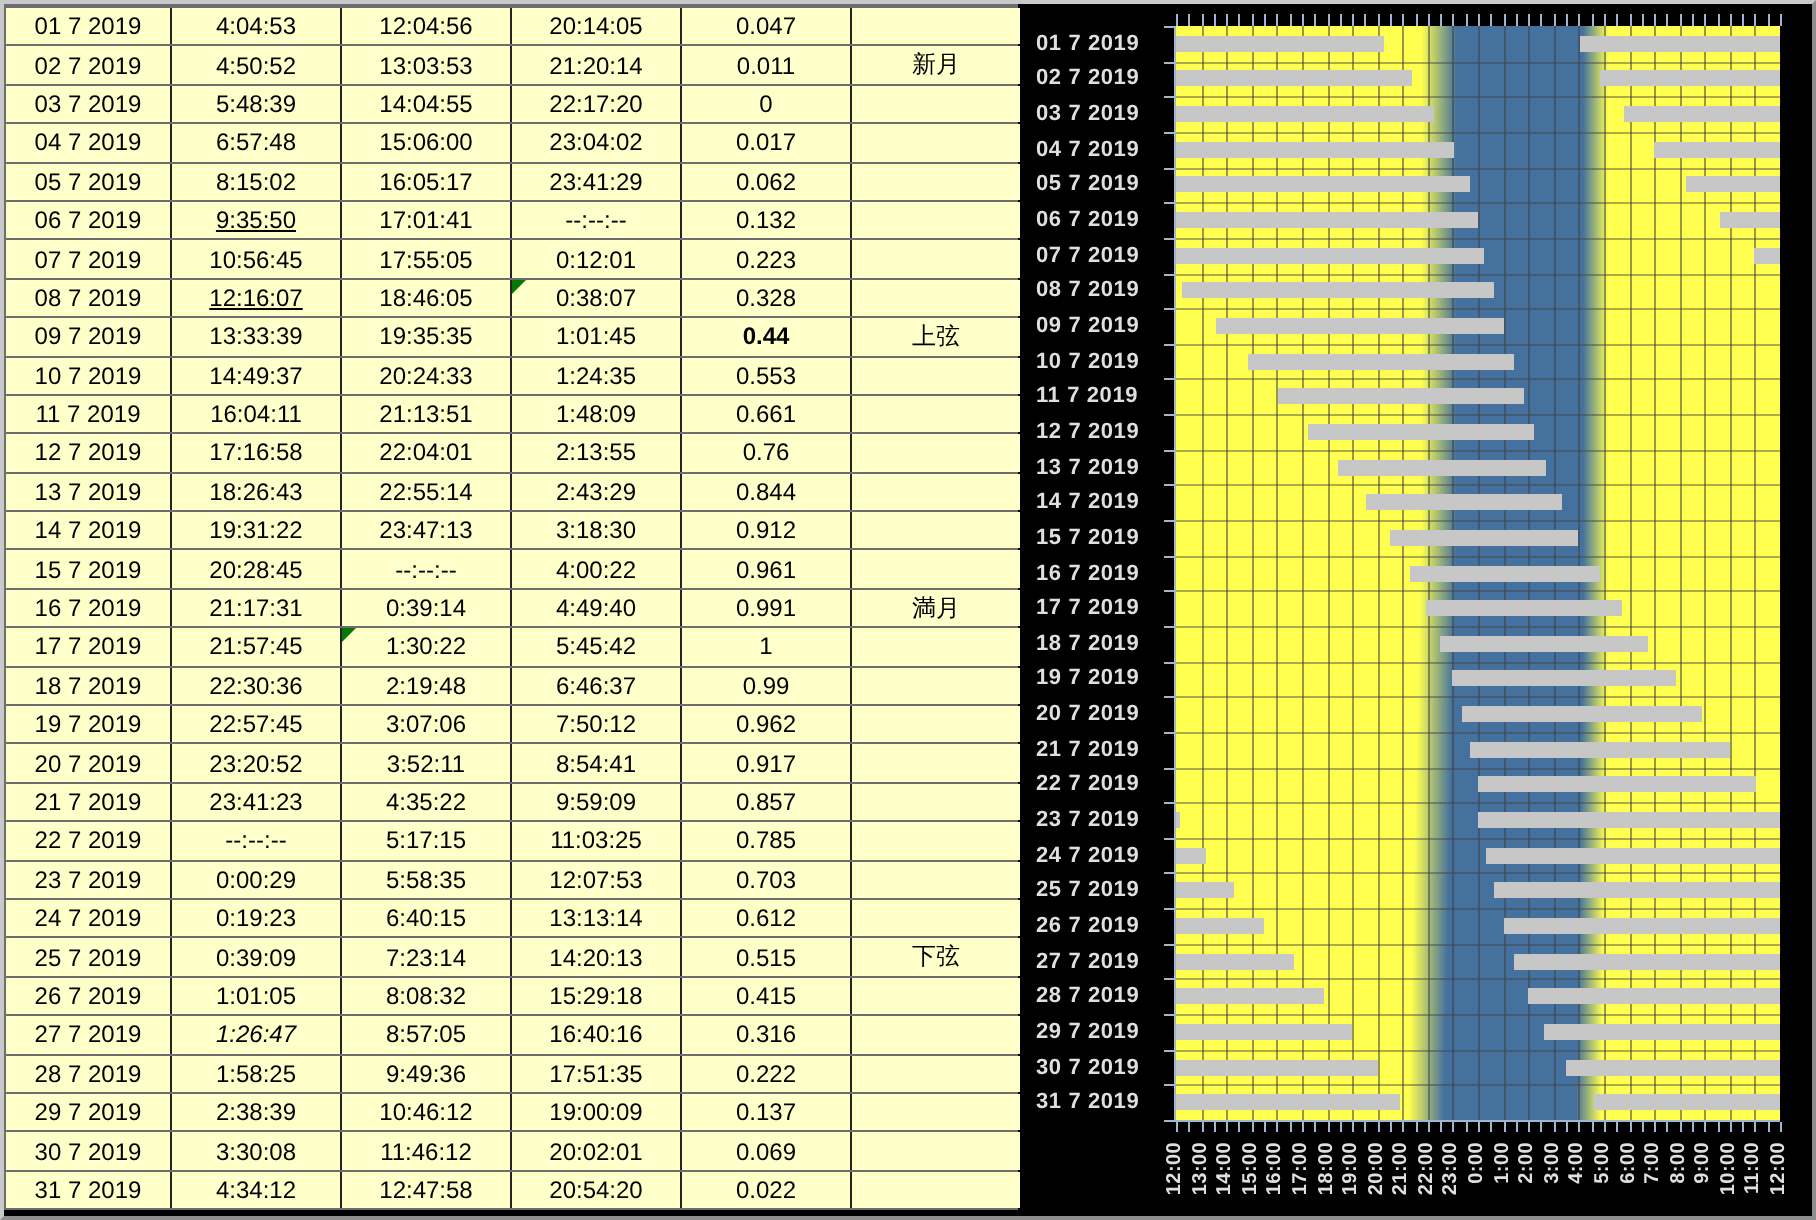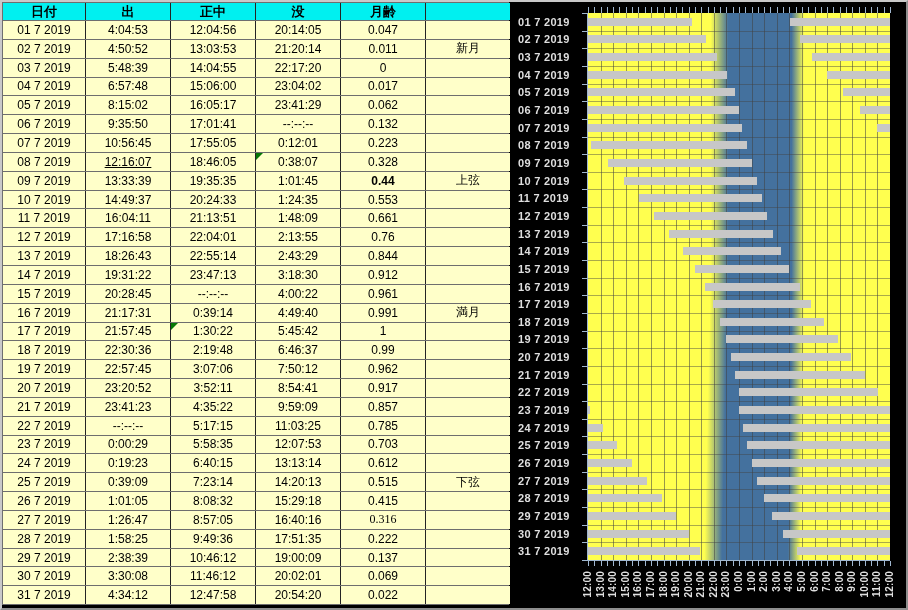--- a/index.html
+++ b/index.html
@@ -34,28 +34,20 @@
   .ylab{position:absolute;left:8px;width:66px;height:12px;line-height:12px;
         font-size:11px;font-weight:bold;color:#DFDFDF;text-align:left;letter-spacing:.3px;}
   .xlab{position:absolute;width:44px;height:12px;line-height:12px;font-size:10px;font-weight:bold;
         color:#DFDFDF;text-align:right;transform:rotate(-90deg);letter-spacing:.2px;}
 </style>
 </head>
 <body>
 
 <div id="screen">
   <div id="moon-table">
-      <div class="t-row header">
-        <div class="t-cell" style="width: 83px; flex: 0 0 83px;">日付</div>
-        <div class="t-cell" style="width: 85px; flex: 0 0 85px;">出</div>
-        <div class="t-cell" style="width: 85px; flex: 0 0 85px;">正中</div>
-        <div class="t-cell" style="width: 85px; flex: 0 0 85px;">没</div>
-        <div class="t-cell" style="width: 85px; flex: 0 0 85px;">月齢</div>
-        <div class="t-cell" style="width: 84px; flex: 0 0 84px;"></div>
-      </div>
       <div class="t-row">
         <div class="t-cell" style="width: 83px; flex: 0 0 83px;">01 7 2019</div>
         <div class="t-cell" style="width: 85px; flex: 0 0 85px;">4:04:53</div>
         <div class="t-cell" style="width: 85px; flex: 0 0 85px;">12:04:56</div>
         <div class="t-cell" style="width: 85px; flex: 0 0 85px;">20:14:05</div>
         <div class="t-cell" style="width: 85px; flex: 0 0 85px;">0.047</div>
         <div class="t-cell" style="width: 84px; flex: 0 0 84px;"></div>
       </div>
       <div class="t-row">
         <div class="t-cell" style="width: 83px; flex: 0 0 83px;">02 7 2019</div>
@@ -84,21 +76,21 @@
       <div class="t-row">
         <div class="t-cell" style="width: 83px; flex: 0 0 83px;">05 7 2019</div>
         <div class="t-cell" style="width: 85px; flex: 0 0 85px;">8:15:02</div>
         <div class="t-cell" style="width: 85px; flex: 0 0 85px;">16:05:17</div>
         <div class="t-cell" style="width: 85px; flex: 0 0 85px;">23:41:29</div>
         <div class="t-cell" style="width: 85px; flex: 0 0 85px;">0.062</div>
         <div class="t-cell" style="width: 84px; flex: 0 0 84px;"></div>
       </div>
       <div class="t-row">
         <div class="t-cell" style="width: 83px; flex: 0 0 83px;">06 7 2019</div>
-        <div class="t-cell" style="width: 85px; flex: 0 0 85px;">9:35:50</div>
+        <div class="t-cell" style="width: 85px; flex: 0 0 85px; text-decoration: underline;">9:35:50</div>
         <div class="t-cell" style="width: 85px; flex: 0 0 85px;">17:01:41</div>
         <div class="t-cell" style="width: 85px; flex: 0 0 85px;">--:--:--</div>
         <div class="t-cell" style="width: 85px; flex: 0 0 85px;">0.132</div>
         <div class="t-cell" style="width: 84px; flex: 0 0 84px;"></div>
       </div>
       <div class="t-row">
         <div class="t-cell" style="width: 83px; flex: 0 0 83px;">07 7 2019</div>
         <div class="t-cell" style="width: 85px; flex: 0 0 85px;">10:56:45</div>
         <div class="t-cell" style="width: 85px; flex: 0 0 85px;">17:55:05</div>
         <div class="t-cell" style="width: 85px; flex: 0 0 85px;">0:12:01</div>
@@ -252,24 +244,24 @@
       <div class="t-row">
         <div class="t-cell" style="width: 83px; flex: 0 0 83px;">26 7 2019</div>
         <div class="t-cell" style="width: 85px; flex: 0 0 85px;">1:01:05</div>
         <div class="t-cell" style="width: 85px; flex: 0 0 85px;">8:08:32</div>
         <div class="t-cell" style="width: 85px; flex: 0 0 85px;">15:29:18</div>
         <div class="t-cell" style="width: 85px; flex: 0 0 85px;">0.415</div>
         <div class="t-cell" style="width: 84px; flex: 0 0 84px;"></div>
       </div>
       <div class="t-row">
         <div class="t-cell" style="width: 83px; flex: 0 0 83px;">27 7 2019</div>
-        <div class="t-cell" style="width: 85px; flex: 0 0 85px;">1:26:47</div>
+        <div class="t-cell" style="width: 85px; flex: 0 0 85px; font-style: italic;">1:26:47</div>
         <div class="t-cell" style="width: 85px; flex: 0 0 85px;">8:57:05</div>
         <div class="t-cell" style="width: 85px; flex: 0 0 85px;">16:40:16</div>
-        <div class="t-cell" style="width: 85px; flex: 0 0 85px; font-family: Liberation Serif, serif;">0.316</div>
+        <div class="t-cell" style="width: 85px; flex: 0 0 85px;">0.316</div>
         <div class="t-cell" style="width: 84px; flex: 0 0 84px;"></div>
       </div>
       <div class="t-row">
         <div class="t-cell" style="width: 83px; flex: 0 0 83px;">28 7 2019</div>
         <div class="t-cell" style="width: 85px; flex: 0 0 85px;">1:58:25</div>
         <div class="t-cell" style="width: 85px; flex: 0 0 85px;">9:49:36</div>
         <div class="t-cell" style="width: 85px; flex: 0 0 85px;">17:51:35</div>
         <div class="t-cell" style="width: 85px; flex: 0 0 85px;">0.222</div>
         <div class="t-cell" style="width: 84px; flex: 0 0 84px;"></div>
       </div>

